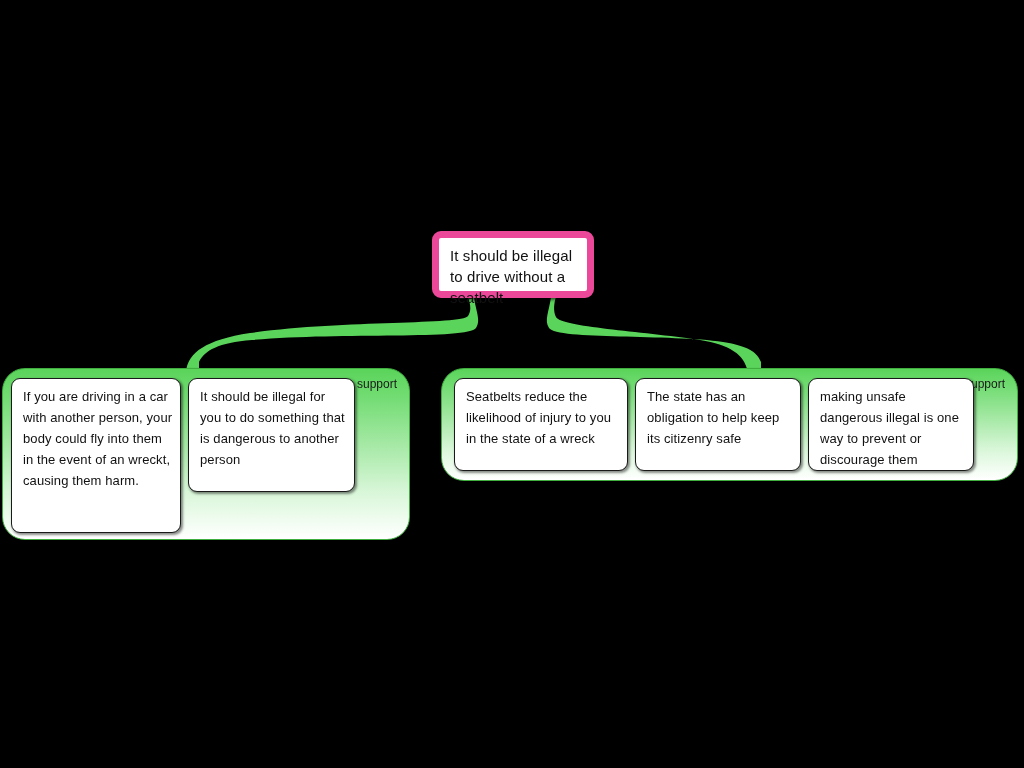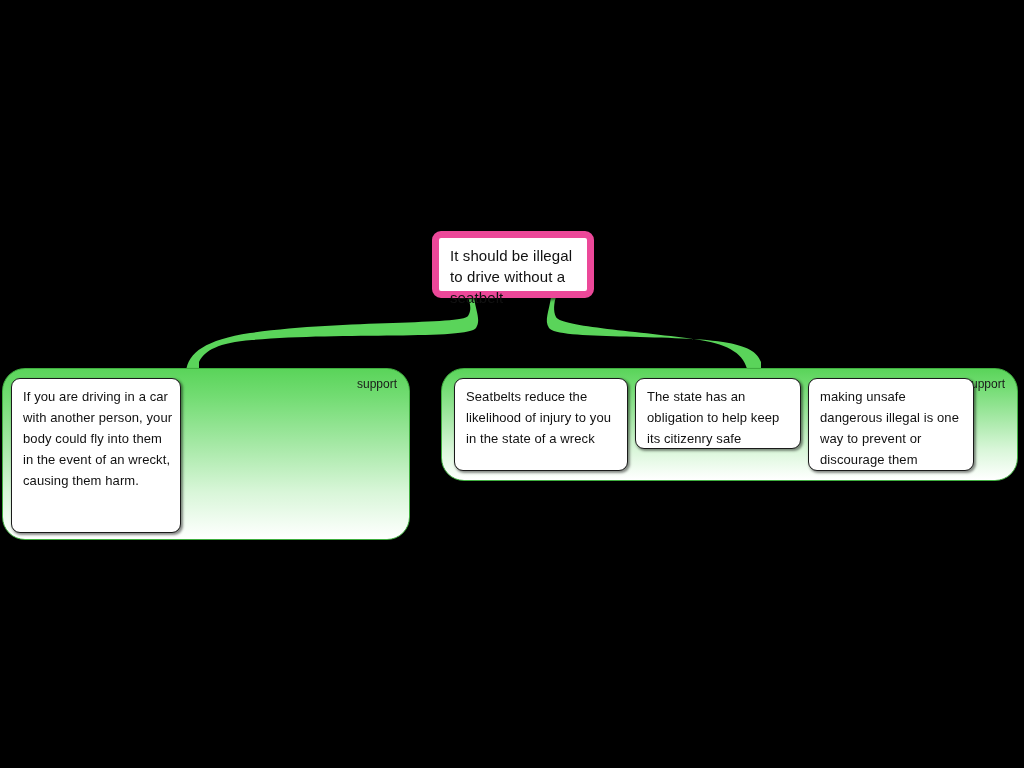--- a/index.html
+++ b/index.html
@@ -129,21 +129,21 @@
   #card-r1 {
     left: 12px;
     top: 9px;
     width: 174px;
     height: 93px;
   }
   #card-r2 {
     left: 193px;
     top: 9px;
     width: 166px;
-    height: 71px;
+    height: 93px;
   }
   #card-r3 {
     left: 366px;
     top: 9px;
     width: 166px;
     height: 93px;
   }
 </style>
 </head>
 <body>
@@ -179,20 +179,23 @@
     <span class="node-text">It should be illegal to drive without a seatbelt</span>
   </div>
 
   <div class="group" id="group-left">
     <span class="group-label">support</span>
 
     <div class="card" id="card-l1">
       <span class="card-text">If you are driving in a car with another person, your body could fly into them in the event of an wreckt, causing them harm.</span>
     </div>
 
+    <div class="card" id="card-l2">
+      <span class="card-text">It should be illegal for you to do something that is dangerous to another person</span>
+    </div>
   </div>
 
   <div class="group" id="group-right">
     <span class="group-label">support</span>
 
     <div class="card" id="card-r1">
       <span class="card-text">Seatbelts reduce the likelihood of injury to you in the state of a wreck</span>
     </div>
 
     <div class="card" id="card-r2">

